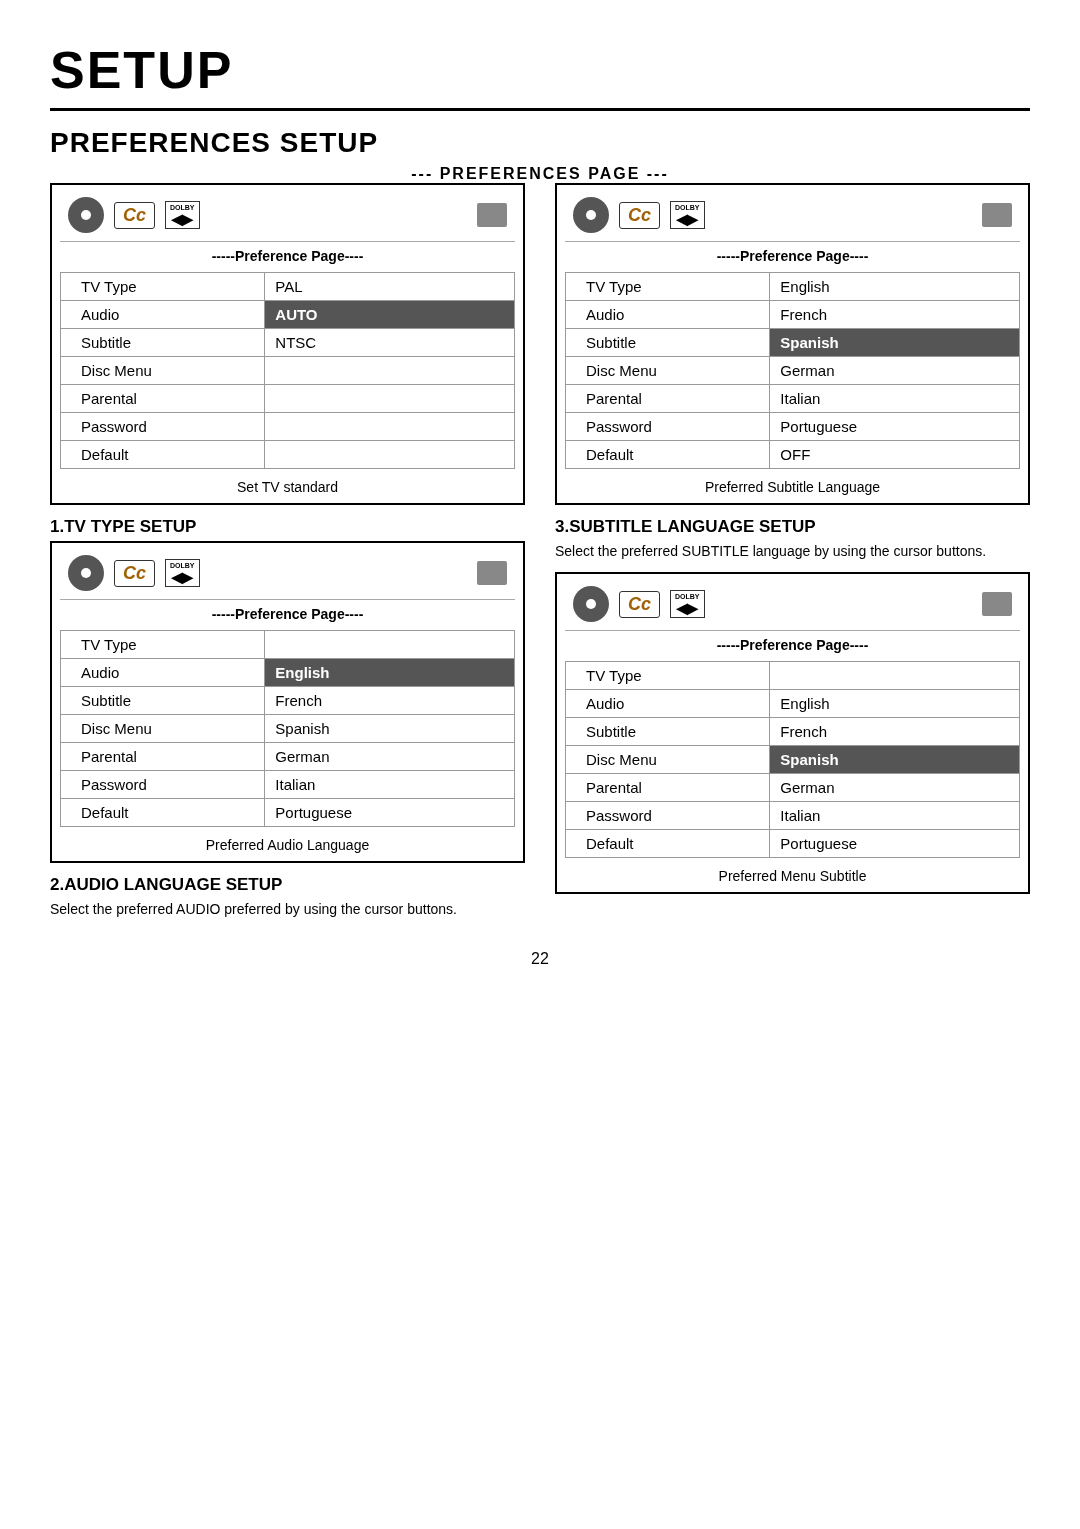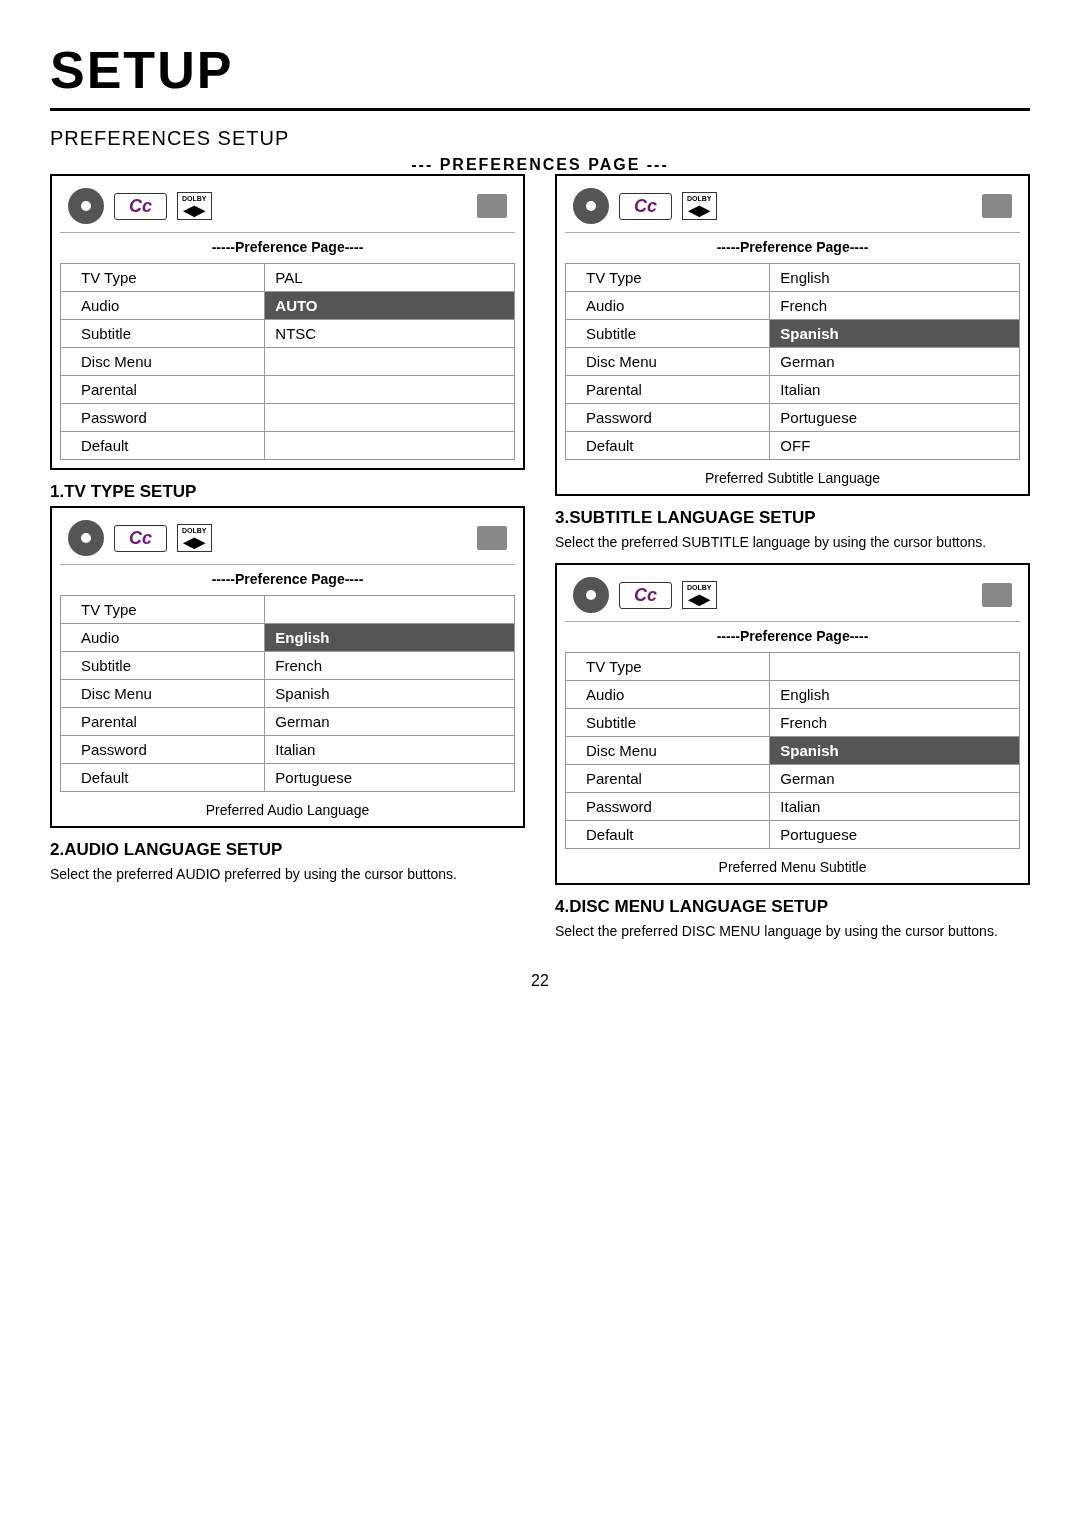--- a/index.html
+++ b/index.html
@@ -19,22 +19,22 @@
       margin-bottom: 8px;
     }
 
     .divider-line {
       border: none;
       border-top: 3px solid #000;
       margin-bottom: 16px;
     }
 
     h2.section-title {
-      font-size: 20px;
-      font-weight: 400;
+      font-size: 28px;
+      font-weight: 700;
       letter-spacing: 1px;
       margin-bottom: 6px;
     }
 
     .pref-page-label {
       text-align: center;
       font-size: 16px;
       font-weight: bold;
       letter-spacing: 2px;
     }
@@ -82,23 +82,23 @@
       width: 10px;
       height: 10px;
       background: #fff;
       border-radius: 50%;
     }
 
     .dvd-icon-cc {
       font-size: 18px;
       font-style: italic;
       font-weight: bold;
-      color: #701a75;
+      color: #a16207;
       border: 1px solid #333;
-      padding: 2px 14px;
+      padding: 2px 8px;
       border-radius: 3px;
     }
 
     .dvd-icon-dolby {
       font-size: 9px;
       font-weight: bold;
       border: 1px solid #333;
       padding: 2px 4px;
       display: flex;
       flex-direction: column;
@@ -236,20 +236,21 @@
         <tr>
           <td class="label-cell">Password</td>
           <td class="value-cell"></td>
         </tr>
         <tr>
           <td class="label-cell">Default</td>
           <td class="value-cell"></td>
         </tr>
       </tbody>
         </table>
+      <p class="caption-text">Set TV standard</p>
     </div>
 
     <div class="numbered-section">
       <h3><span>1.</span><span>TV TYPE SETUP</span></h3>
     </div>
 
     <div class="dvd-box">
       <div class="dvd-icons-row">
         <div class="dvd-icon-disc"></div>
         <div class="dvd-icon-cc">Cc</div>
@@ -394,22 +395,18 @@
         </tr>
         <tr>
           <td class="label-cell">Default</td>
           <td class="value-cell">Portuguese</td>
         </tr>
       </tbody>
         </table>
       <p class="caption-text">Preferred Menu Subtitle</p>
     </div>
 
-    <div class="numbered-section">
-      <h3><span>4.</span><span>DISC MENU LANGUAGE SETUP</span></h3>
-      <p>Select the preferred DISC MENU language by using the cursor buttons.</p>
-    </div>
 
   </div>
 
 </div>
 
 <p class="page-number">22</p>
 
 </body></html>

